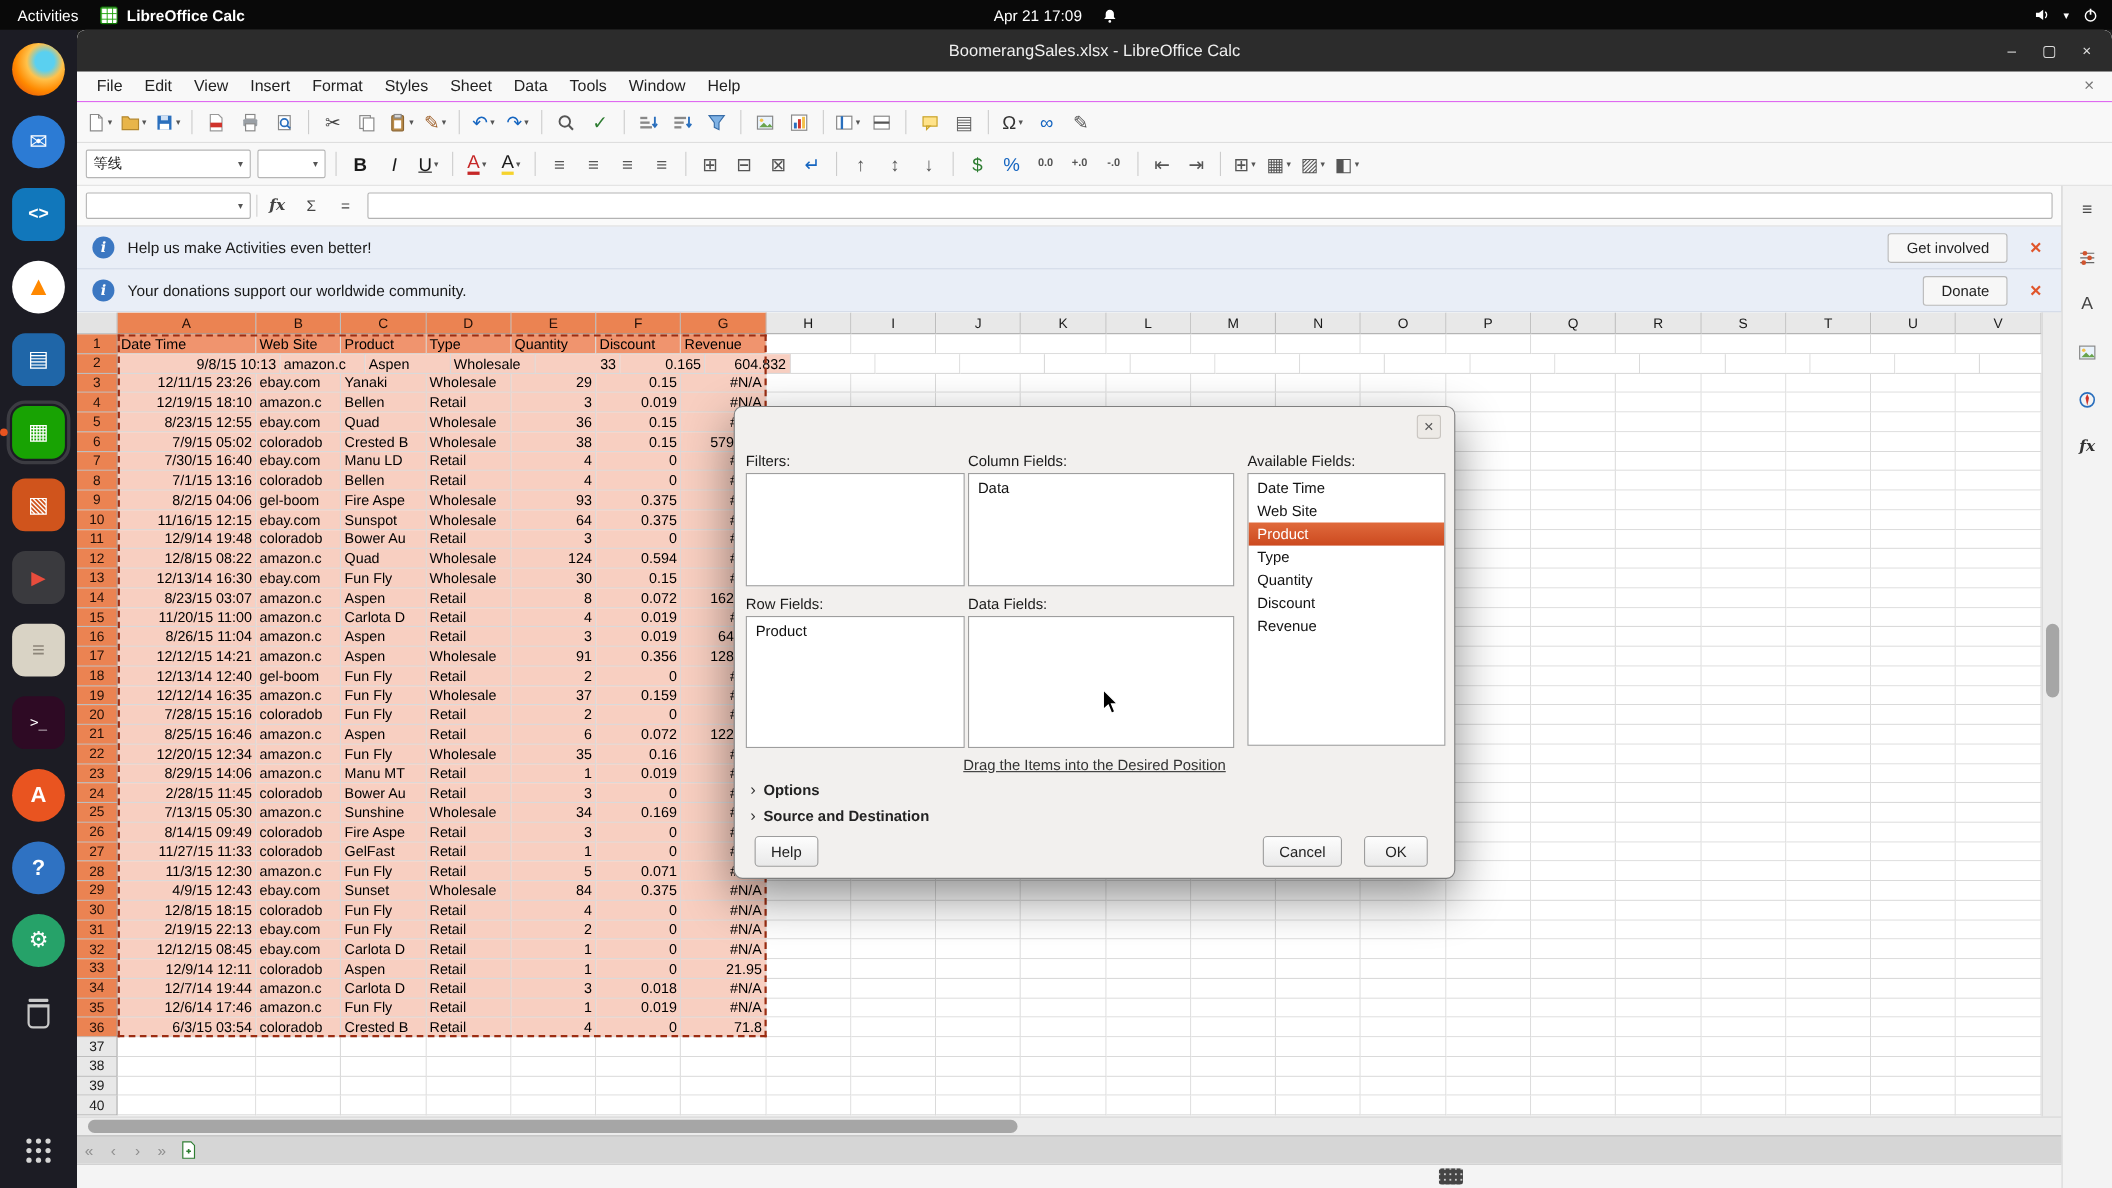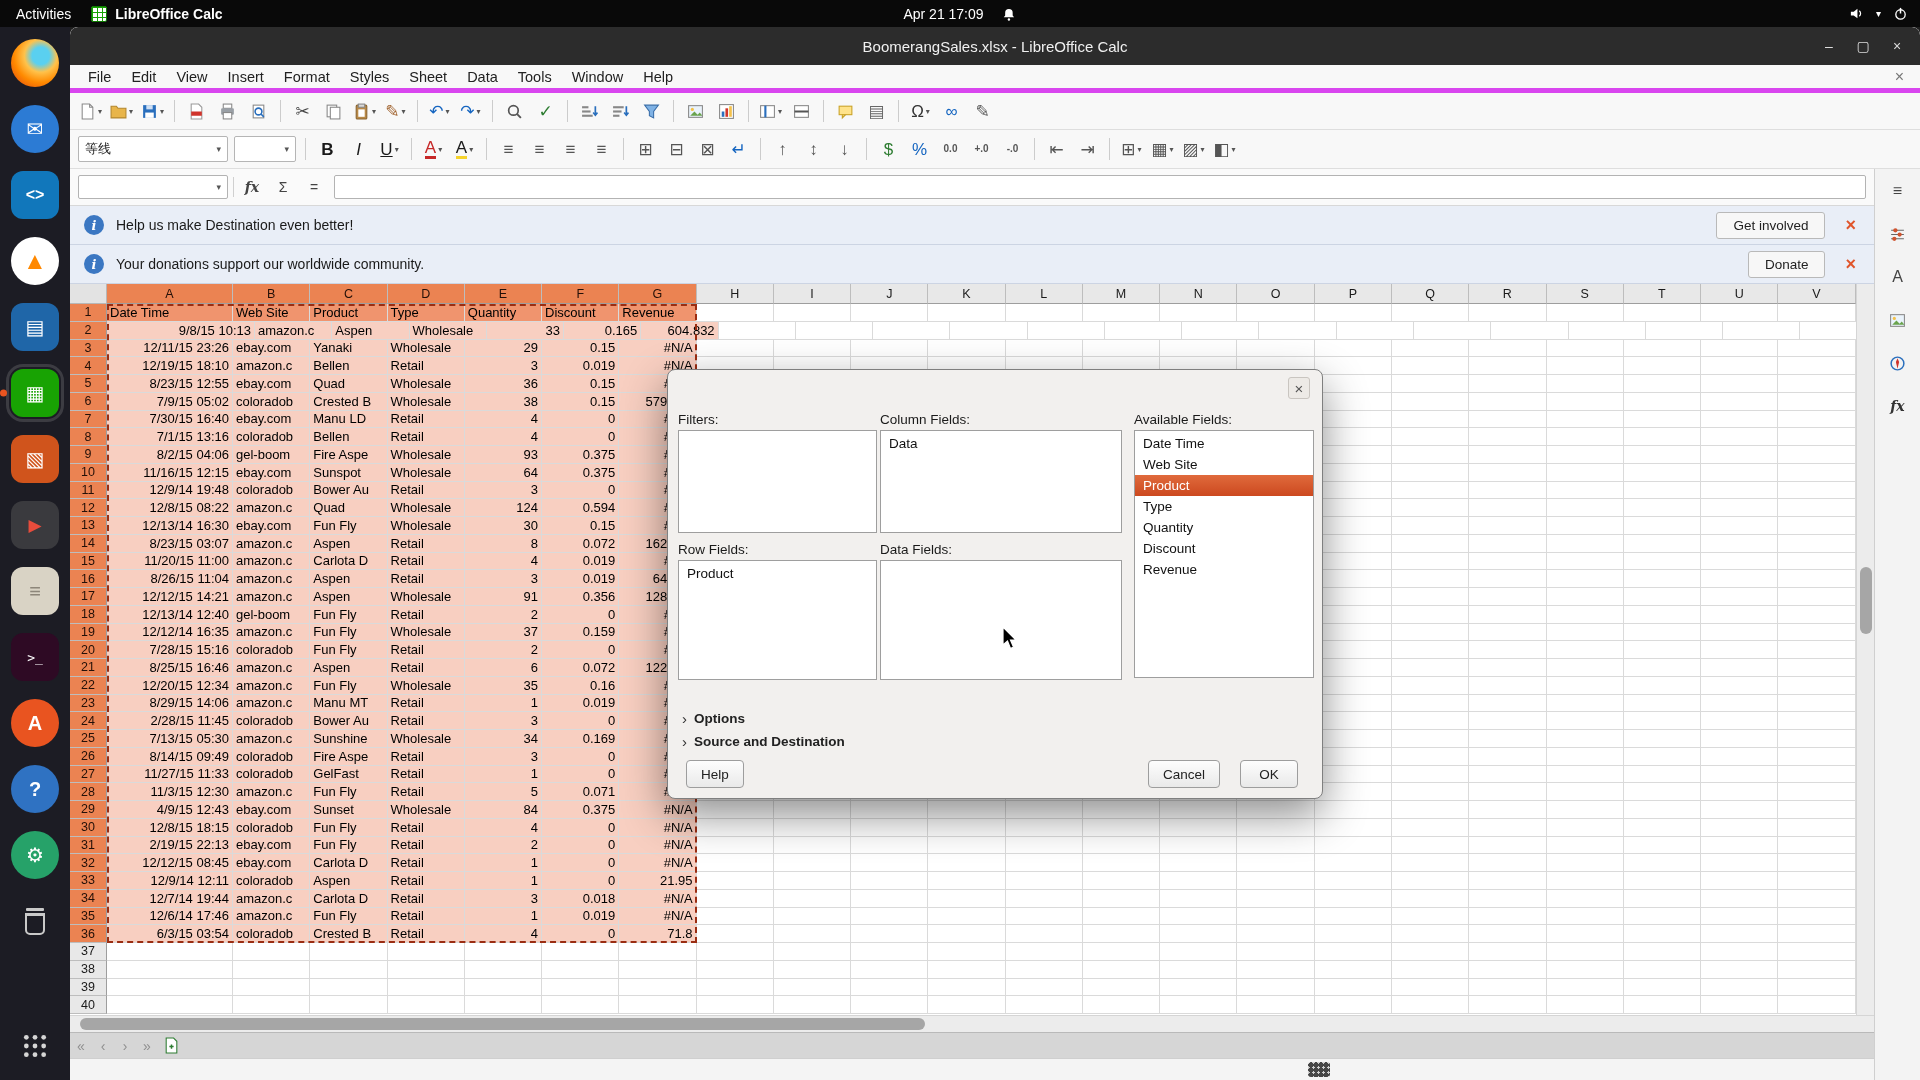--- a/index.html
+++ b/index.html
@@ -41,21 +41,21 @@
   .trash-body{width:20px;height:22px;border:2px solid #c9c9c9;border-top-width:3px;border-radius:0 0 5px 5px}
   .dk-app-grid{background:transparent;margin-top:auto;margin-bottom:10px}
   .svg24{width:26px;height:26px;display:inline-flex}.svg24 svg{width:100%;height:100%}
 
   
   #window{position:absolute;left:70px;top:27px;right:0;bottom:0;display:flex;flex-direction:column;background:#f3f3f3;overflow:hidden;border-radius:8px 8px 0 0}
   #titlebar{height:38px;background:#2c2c2c;color:#fff;position:relative;display:flex;align-items:center;justify-content:center;flex-shrink:0;border-radius:8px 8px 0 0}
   .tb-title{font-size:15px;color:#f0f0f0}
   .tb-controls{position:absolute;right:10px;display:flex;gap:8px}
   .tb-ctl{width:26px;height:26px;display:flex;align-items:center;justify-content:center;border-radius:50%;color:#ddd;font-size:14px}
-  #menubar{height:28px;background:#f8f8f8;display:flex;align-items:center;padding:0 8px;font-size:14.5px;color:#222;flex-shrink:0;border-bottom:5px solid #d946ef}
+  #menubar{height:28px;background:#f8f8f8;display:flex;align-items:center;padding:0 8px;font-size:14.5px;color:#222;flex-shrink:0;border-bottom:1px solid #d946ef}
   #menu-items{display:flex}
   .menu-item{padding:0 10px;line-height:28px}
   #close-doc{margin-left:auto;color:#777;font-size:16px;padding:0 8px}
 
   .toolbar{background:#f8f8f8;border-bottom:1px solid #dedede;display:flex;align-items:center;padding:0 6px;gap:2px;flex-shrink:0}
   #toolbar-main{height:37px}
   #toolbar-format{height:39px}
   .tbi{height:28px;min-width:29px;padding:0 2px;display:flex;align-items:center;justify-content:center;border-radius:3px}
   .tb-glyph{font-size:17px;line-height:1}
   .tb-drop{font-size:8px;color:#555;margin-left:2px}
@@ -572,21 +572,21 @@
           <span class="fb-sep"></span>
           <span class="fb-btn fb-fx">fx</span>
           <span class="fb-btn">Σ</span>
           <span class="fb-btn">=</span>
           <div class="fb-input"></div>
         </div>
 
         <div id="notifs">
             <div class="notif">
               <span class="notif-info">i</span>
-              <span class="notif-text">Help us make Destination even better!</span>
+              <span class="notif-text">Help us make Activities even better!</span>
               <button class="notif-btn">Get involved</button>
               <span class="notif-close">×</span>
             </div>
             <div class="notif">
               <span class="notif-info">i</span>
               <span class="notif-text">Your donations support our worldwide community.</span>
               <button class="notif-btn">Donate</button>
               <span class="notif-close">×</span>
             </div>
           </div>
@@ -1718,20 +1718,21 @@
     <div class="dlg-box" id="dlg-available" style="left:466px;top:60px;width:180px;height:248px">
         <div class="dlg-item">Date Time</div>
         <div class="dlg-item">Web Site</div>
         <div class="dlg-item sel">Product</div>
         <div class="dlg-item">Type</div>
         <div class="dlg-item">Quantity</div>
         <div class="dlg-item">Discount</div>
         <div class="dlg-item">Revenue</div>
       </div>
 
+    <div class="dlg-hint">Drag the Items into the Desired Position</div>
 
     <div class="dlg-exp" style="top:340px">
       <span class="chev">›</span>
       <span>Options</span>
     </div>
     <div class="dlg-exp" style="top:363px">
       <span class="chev">›</span>
       <span>Source and Destination</span>
     </div>
 

